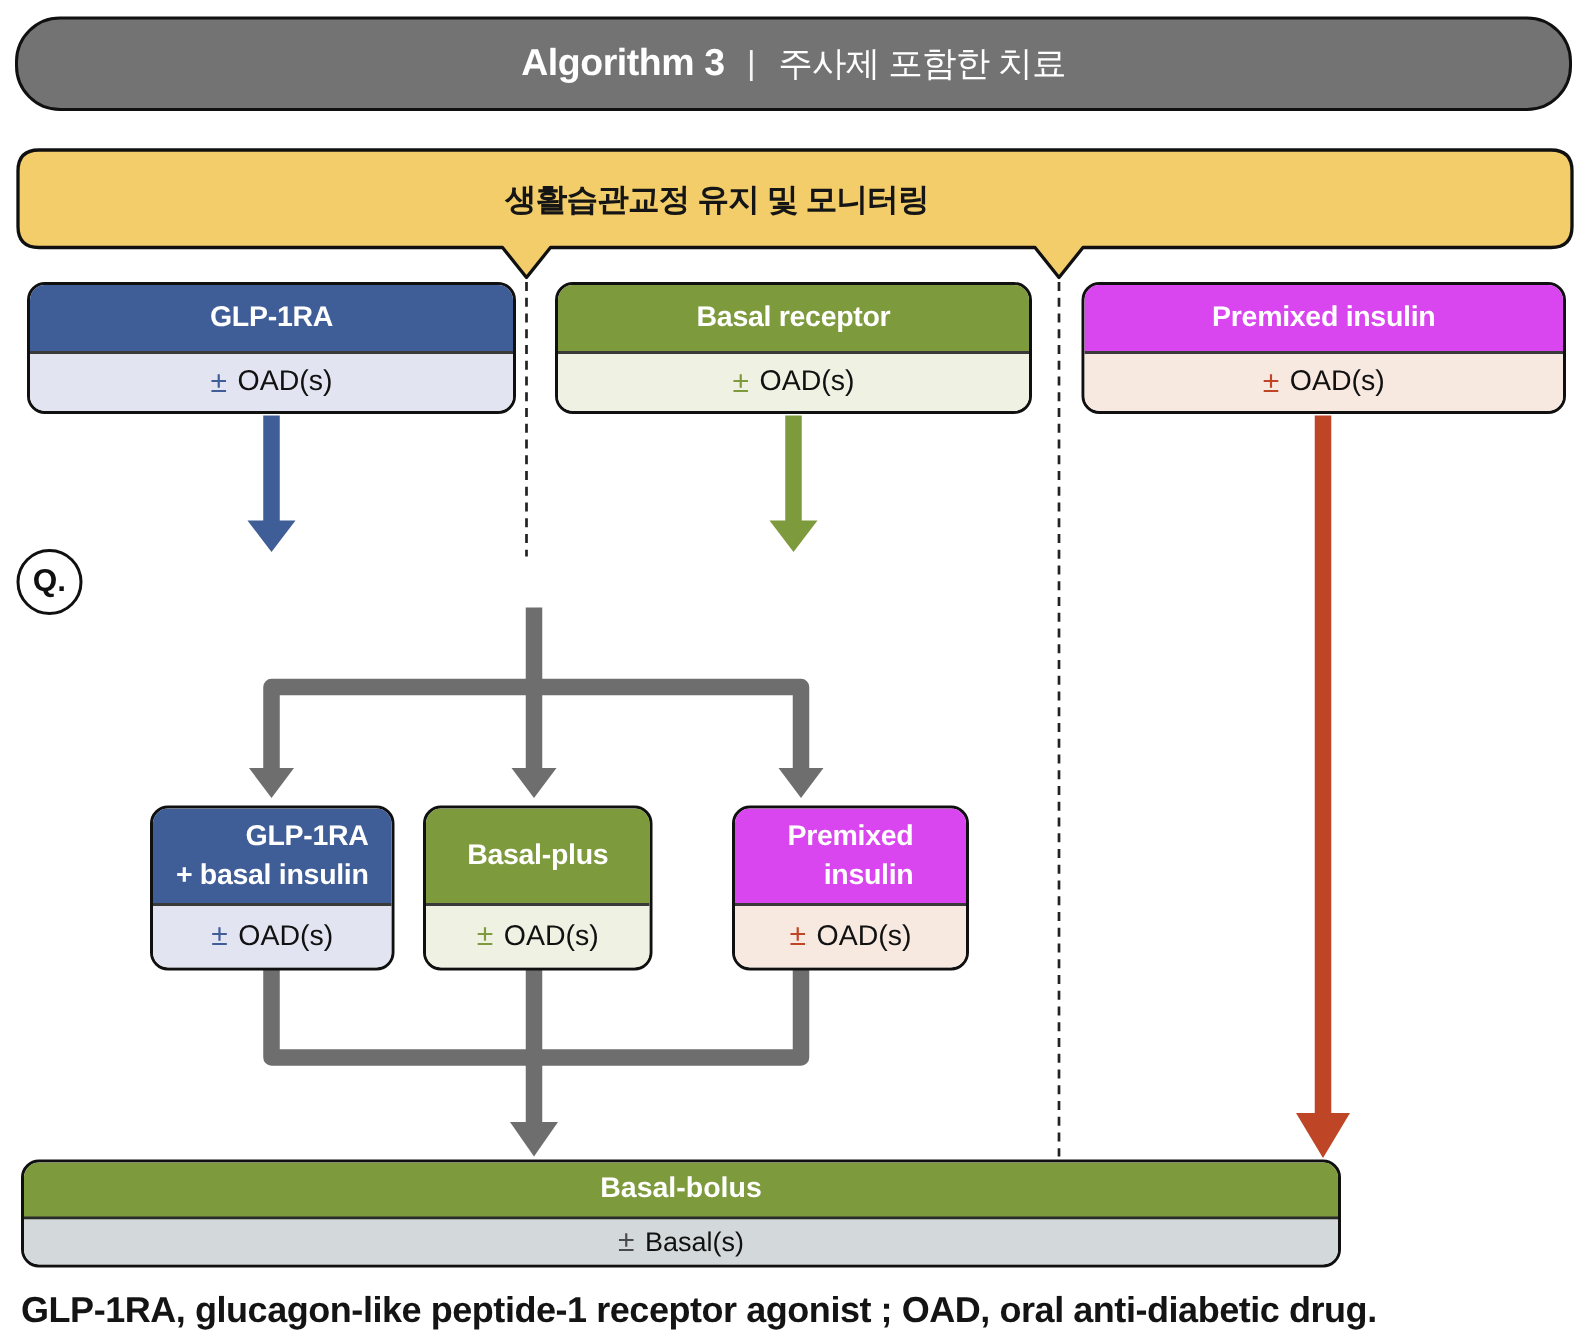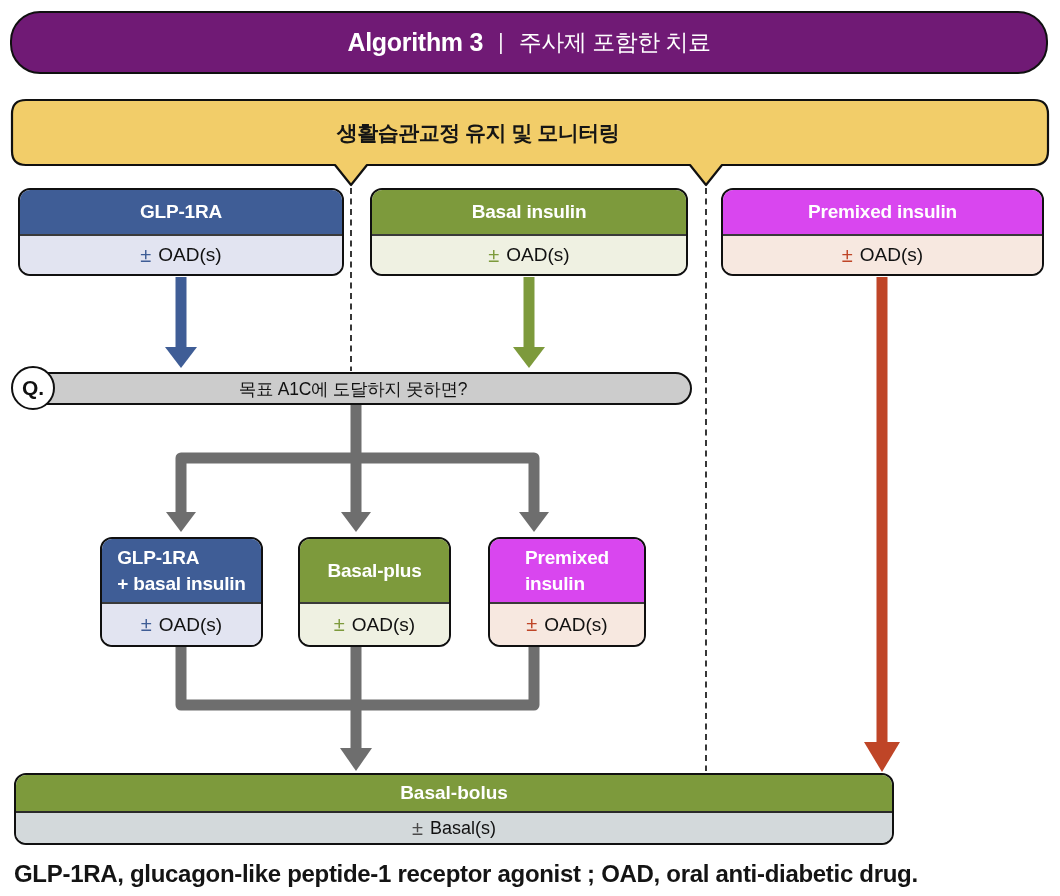--- a/index.html
+++ b/index.html
@@ -5,39 +5,39 @@
   html,body{margin:0;padding:0;background:#ffffff;}
   .stage{
     position:relative; width:1060px; height:896px; background:#ffffff;
     font-family:"Liberation Sans","DejaVu Sans",sans-serif; overflow:hidden;
   }
   .layer{position:absolute;left:0;top:0;z-index:1;}
   .abs{position:absolute;box-sizing:border-box;}
   
   .title-bar{
     left:10px; top:11px; width:1038px; height:63px; z-index:2;
-    background:#701a75; border:2.5px solid #101010; border-radius:30px;
+    background:#737373; border:2.5px solid #101010; border-radius:30px;
     display:flex; align-items:center; justify-content:center; color:#ffffff;
   }
   .title-bar .t-label{font-size:25px; font-weight:bold; letter-spacing:-0.3px;}
   .title-bar .t-sep{font-size:22px; font-weight:300; margin:0 15px; opacity:.92; transform:translateY(-1px);}
   .title-bar .t-sub{font-size:23px; font-weight:500; letter-spacing:-0.5px;}
   
   .banner-text{
     left:12px; top:100px; width:932px; height:65px; z-index:2;
     display:flex; align-items:center; justify-content:center;
     font-size:21px; font-weight:bold; color:#151515; letter-spacing:-0.5px;
   }
   
   .box{
     z-index:2; border:2.2px solid #101010; border-radius:12px; overflow:hidden;
     display:flex; flex-direction:column; background:#fff;
   }
   .box-header{
-    display:flex; align-items:center; justify-content:center; text-align:left;
+    display:flex; align-items:center; justify-content:center; text-align:right;
     color:#ffffff; font-weight:bold; font-size:19px; letter-spacing:-0.2px;
     border-bottom:2px solid #3a3a3a; white-space:pre-line; line-height:1.32;
   }
   .box-body{
     flex:1; display:flex; align-items:center; justify-content:center;
     font-size:19px; color:#111111;
   }
   .pm{margin-right:7px; font-weight:500; font-size:20px;}
   .blue  .box-header{background:#3f5d96;}
   .blue  .box-body{background:#e2e4f1;}
@@ -147,50 +147,47 @@
   <div class="abs banner-text">생활습관교정 유지 및 모니터링</div>
 
   <div class="abs box blue top-box" style="left:18px;width:326px;">
     <div class="box-header">GLP-1RA</div>
     <div class="box-body">
       <span class="pm">±</span>
       <span>OAD(s)</span>
     </div>
   </div>
   <div class="abs box green top-box" style="left:370px;width:318px;">
-    <div class="box-header">Basal insulin</div>
+    <div class="box-header">Basal receptor</div>
     <div class="box-body">
       <span class="pm">±</span>
       <span>OAD(s)</span>
     </div>
   </div>
   <div class="abs box red top-box" style="left:721px;width:323px;">
     <div class="box-header">Premixed insulin</div>
     <div class="box-body">
       <span class="pm">±</span>
       <span>OAD(s)</span>
     </div>
   </div>
 
-  <div class="abs q-bar">
-    <span>목표 A1C에 도달하지 못하면?</span>
-  </div>
   <div class="abs q-badge">
     <span>Q.</span>
   </div>
 
   <div class="abs box blue mid-box" style="left:100px;width:163px;">
     <div class="box-header">GLP-1RA
 + basal insulin</div>
     <div class="box-body">
       <span class="pm">±</span>
       <span>OAD(s)</span>
     </div>
   </div>
-  <div class="abs box green mid-box" style="left:282px;width:153px;margin-left:16px;">
+  <div class="abs box green mid-box" style="left:282px;width:153px;">
     <div class="box-header">Basal-plus</div>
     <div class="box-body">
       <span class="pm">±</span>
       <span>OAD(s)</span>
     </div>
   </div>
   <div class="abs box red mid-box" style="left:455px;width:158px;margin-left:33px;">
     <div class="box-header">Premixed
 insulin</div>
     <div class="box-body">

